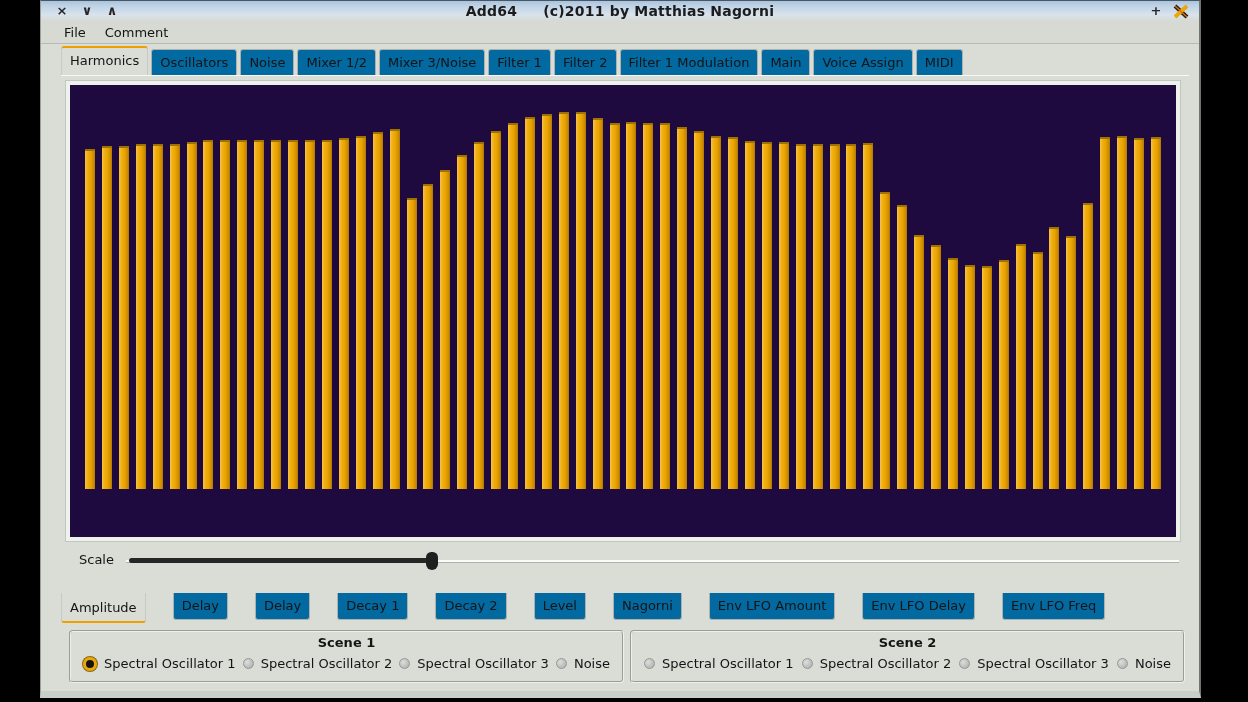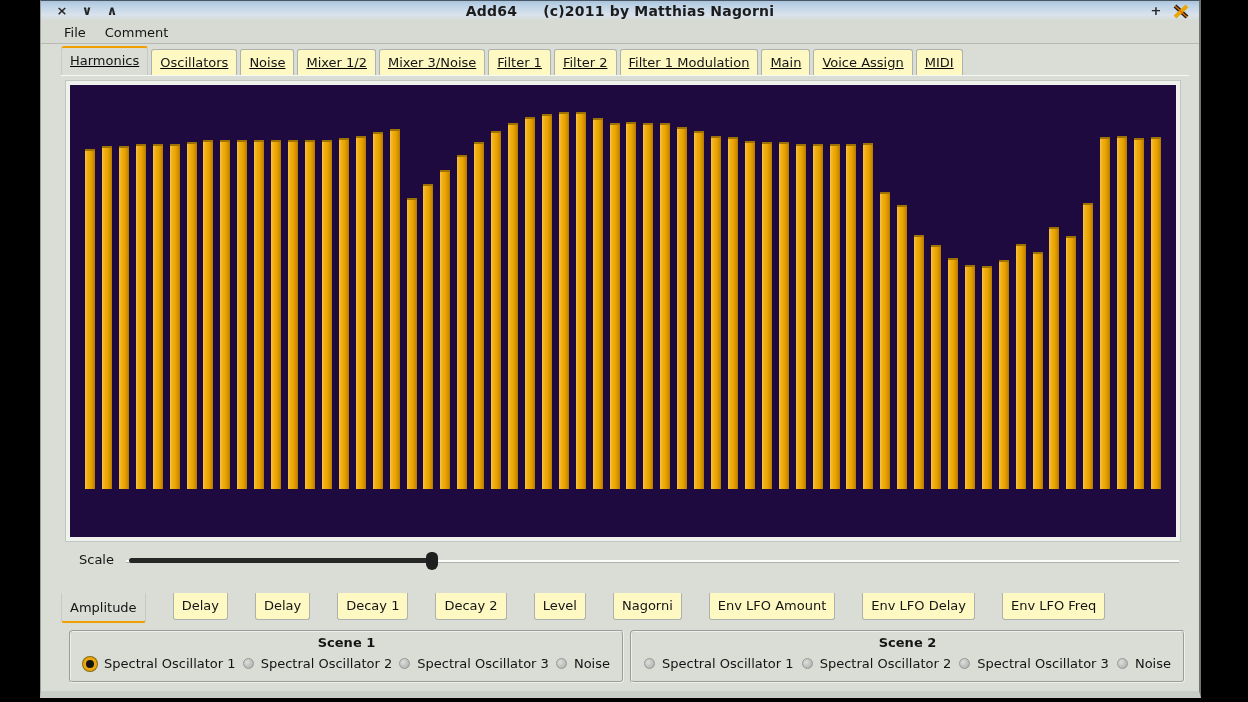--- a/index.html
+++ b/index.html
@@ -36,24 +36,24 @@
   .menubar{
     height:22px;background:#d6dad3;border-bottom:1px solid #b6bab2;
     display:flex;align-items:center;padding-left:21px;
   }
   .menu-item{font-size:13px;color:#141414;margin-right:15px;padding:1px 2px;}
 
   .content{position:relative;width:100%;height:646px;background:#d9ddd6;}
 
   
   .tabbar{position:absolute;display:flex;align-items:flex-end;}
-  .tabbar-main{left:20px;top:5px;height:27px;text-decoration:underline;}
+  .tabbar-main{left:20px;top:5px;height:27px;}
   .tabbar-env{left:20px;top:549px;height:27px;align-items:flex-start;gap:24px;}
   .tab{
-    background:#fef9c3;border:1px solid #aeb2ae;color:#141414;
+    background:#0369a1;border:1px solid #aeb2ae;color:#141414;
     font-size:13px;padding:4px 8px 5px 8px;margin-right:3px;white-space:nowrap;
     height:17px;line-height:17px;
   }
   .tabbar-main .tab{border-radius:3px 3px 0 0;border-bottom:none;}
   .tabbar-main .tab.active{
     background:#d9ddd6;border-top:2px solid #efa000;padding-bottom:7px;
     border-left-color:#c6cac6;border-right-color:#c6cac6;
   }
   .tabbar-env .tab{border-radius:0 0 3px 3px;border-top:none;}
   .tabbar-env .tab.active{

